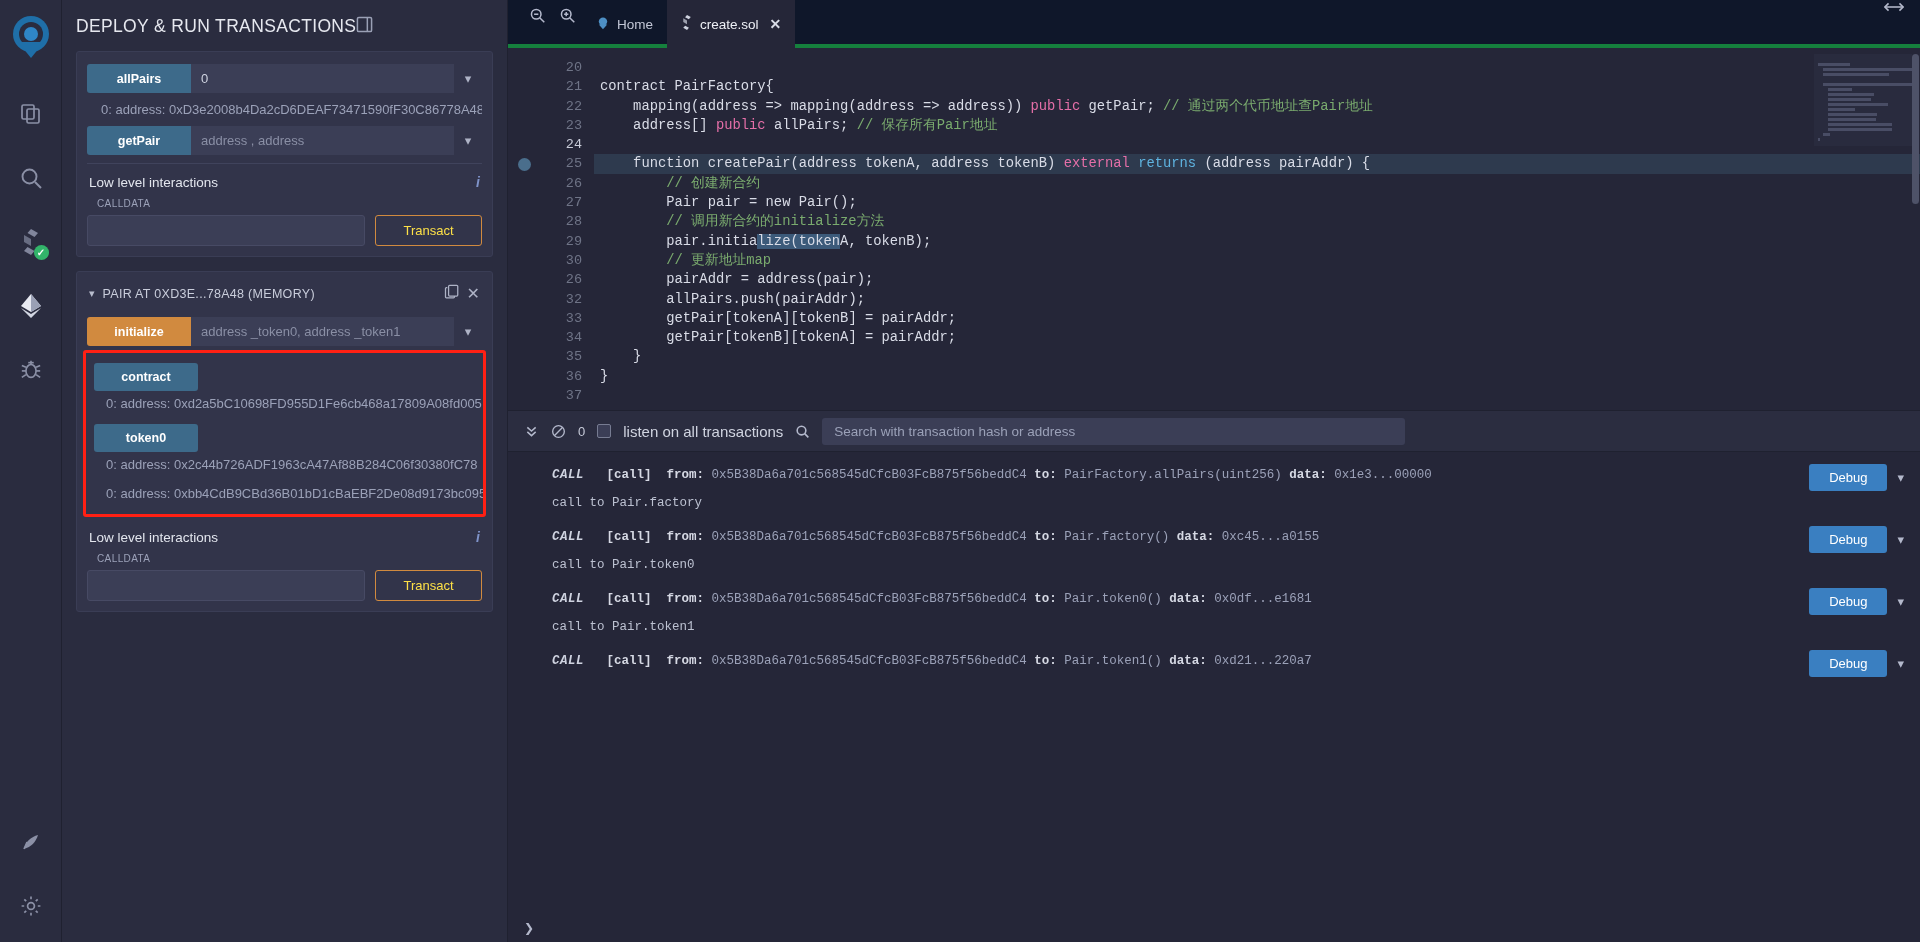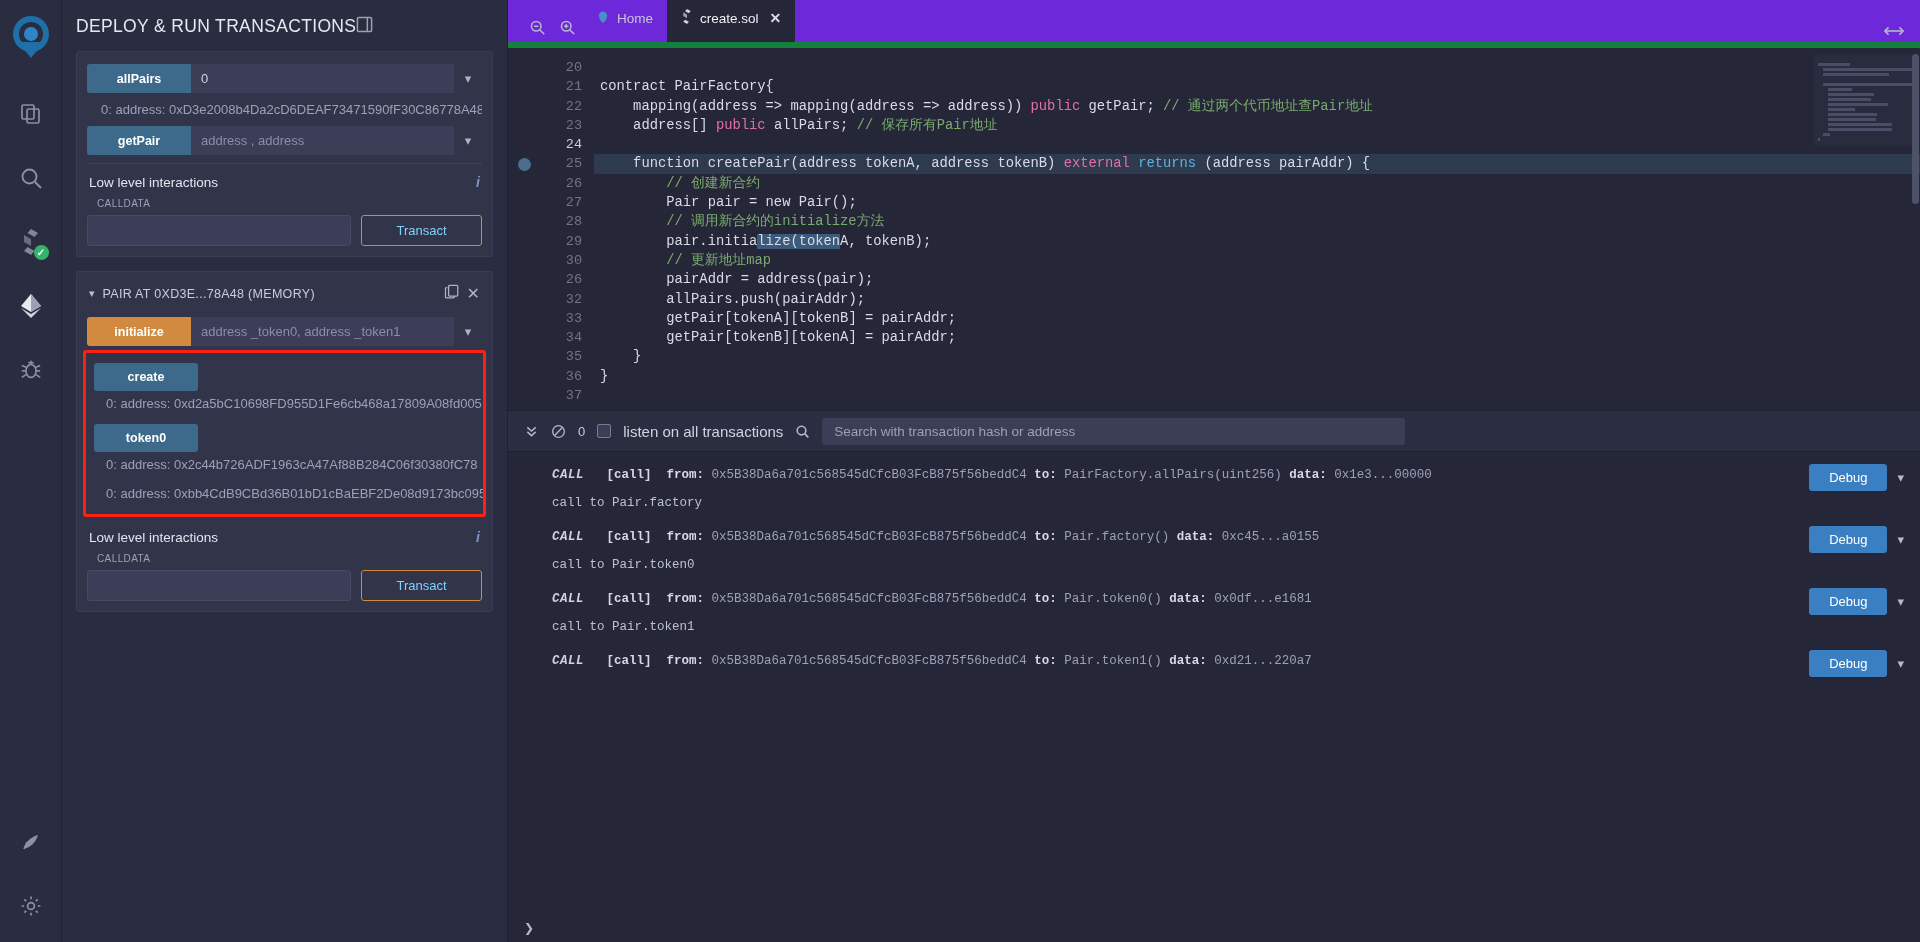--- a/index.html
+++ b/index.html
@@ -81,23 +81,23 @@
   .lli-title { font-size:13.5px; color:#e3e6ee; }
   .info-i { color:#7f93c9; font-size:14px; font-weight:bold; font-style:italic; cursor:pointer; }
   .lli-label { font-size:10px; color:#9ba1b8; margin:8px 0 6px 10px; letter-spacing:.4px; }
 
   .calldata-row { display:flex; gap:10px; align-items:stretch; }
   .calldata-input {
     flex:1 1 auto; background:#3b3e56; border:1px solid #474a64; border-radius:3px;
     height:31px;
   }
   .transact-btn {
-    width:121px; height:31px; background:transparent;
+    width:107px; height:31px; background:transparent;
     border:1px solid #d18a3f; border-radius:3px;
-    color:#7dd3fc; font-size:13px; cursor:pointer;
+    color:#fde047; font-size:13px; cursor:pointer;
     font-family:"Liberation Sans", sans-serif;
   }
 
   
   .inst-head {
     display:flex; align-items:center; gap:8px;
     padding:2px 2px 14px 2px;
   }
   .inst-caret { color:#b8bccd; font-size:11px; }
   .inst-title { flex:1 1 auto; font-size:12.5px; color:#c9cddb; letter-spacing:.3px; }
@@ -105,22 +105,22 @@
 
   .redbox { border:3px solid #ff2014; border-radius:3px; padding:6px 0 4px 0; margin:0 -4px; }
   .redbox .fnrow { margin:4px 0 0 8px; }
   .redbox .fnbtn { border-radius:3px; min-width:104px; }
   .redbox .result { padding-left:20px; }
 
   
   .right { flex:1 1 auto; display:flex; flex-direction:column; overflow:hidden; background:#252638; }
 
   .tabbar {
-    height:48px; flex:0 0 48px; display:flex; align-items:flex-end;
-    background:#6d28d9; border-bottom:6px solid #15803d; padding-left:14px;
+    height:48px; flex:0 0 48px; display:flex; align-items:flex-start;
+    background:#0f172a; border-bottom:4px solid #15803d; padding-left:14px;
   }
   .zoombtn { width:30px; height:30px; display:flex; align-items:center; justify-content:center;
     color:#b4b9cc; cursor:pointer; }
   .tab {
     display:flex; align-items:center; gap:7px; height:48px;
     padding:0 14px; font-size:13.5px; color:#c3c7d6; cursor:pointer;
   }
   .tab.active { background:#252638; color:#eef0f6; }
   .tab .x { color:#d9dce7; font-size:14px; font-weight:bold; margin-left:4px; }
   .tabbar-right { margin-left:auto; padding-right:16px; color:#b4b9cc; cursor:pointer; }
@@ -333,21 +333,21 @@
         </div>
 
         <div class="fnrow">
           <button class="fnbtn orange">initialize</button>
           <div class="fnfield ph">address _token0, address _token1</div>
           <div class="fncaret">▾</div>
         </div>
 
         <div class="redbox">
           <div class="fnrow">
-            <button class="fnbtn">create</button>
+            <button class="fnbtn">contract</button>
           </div>
           <div class="result">0: address: 0xd2a5bC10698FD955D1Fe6cb468a17809A08fd005</div>
 
           <div class="fnrow">
             <button class="fnbtn">token0</button>
           </div>
           <div class="result">0: address: 0x2c44b726ADF1963cA47Af88B284C06f30380fC78</div>
 
           <div class="result">0: address: 0xbb4CdB9CBd36B01bD1cBaEBF2De08d9173bc095c</div>
         </div>

